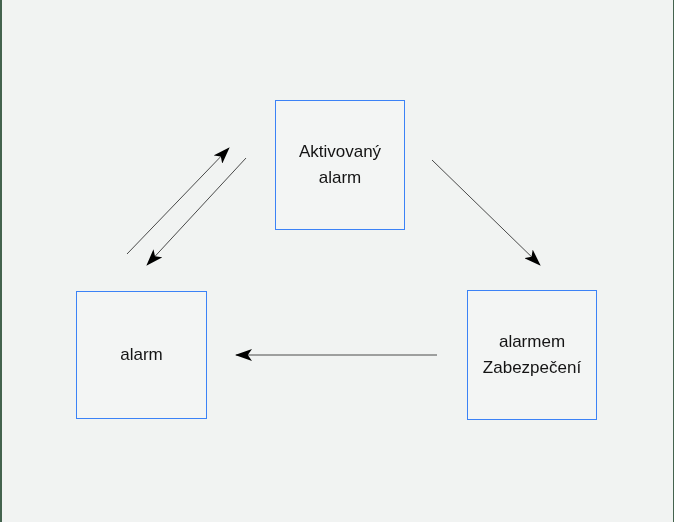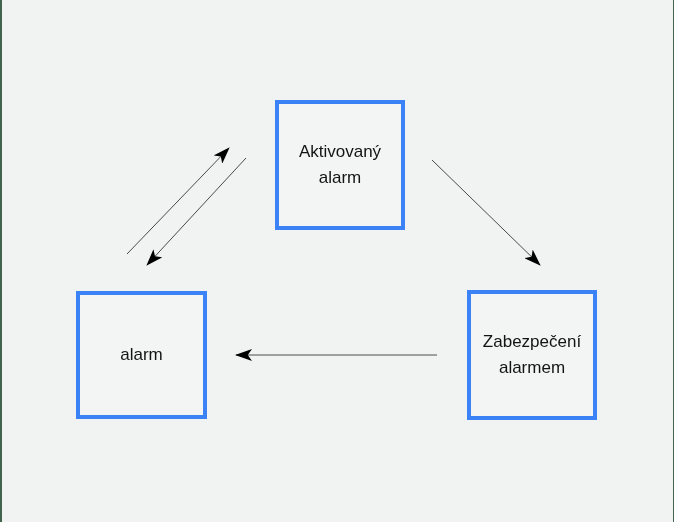--- a/index.html
+++ b/index.html
@@ -28,21 +28,21 @@
     position: absolute;
     left: 0;
     top: 0;
     width: 674px;
     height: 522px;
   }
 
   .node {
     position: absolute;
     box-sizing: border-box;
-    border: 4px solid #3b82f6;
+    border: 1px solid #3b82f6;
     background: #f3f5f4;
     display: flex;
     flex-direction: column;
     align-items: center;
     justify-content: center;
     text-align: right;
     font-size: 17px;
     line-height: 26px;
     color: #141414;
   }
@@ -73,17 +73,17 @@
   <div class="node node-activated">
     <span>Aktivovaný</span>
     <span>alarm</span>
   </div>
 
   <div class="node node-deactivated">
     <span>alarm</span>
   </div>
 
   <div class="node node-secured">
+    <span>alarmem</span>
     <span>Zabezpečení</span>
-    <span>alarmem</span>
   </div>
 
 </div>
 
 </body></html>

